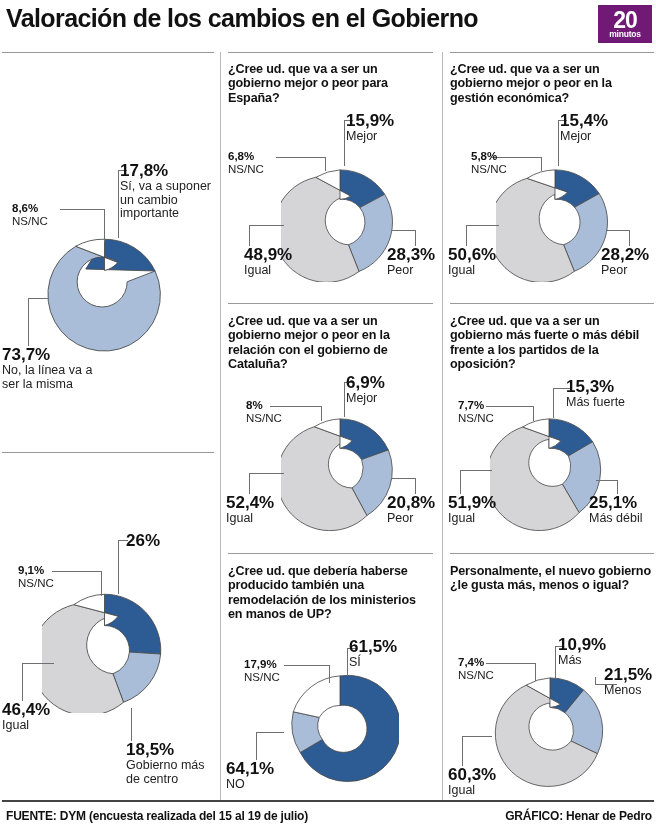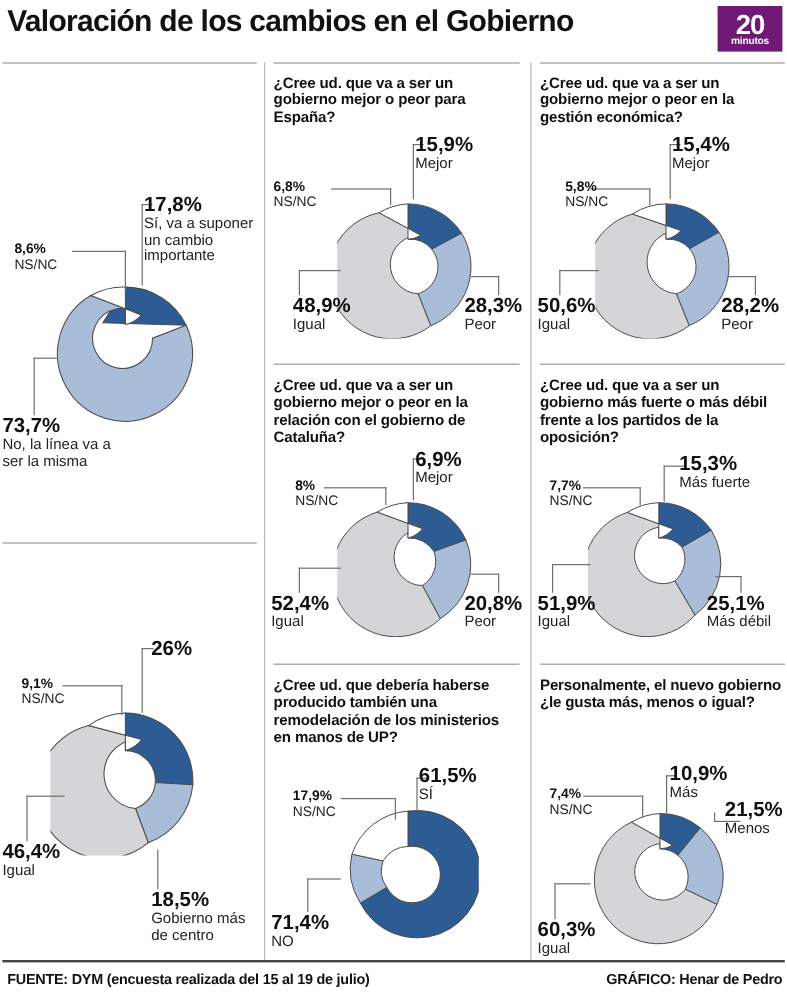--- a/index.html
+++ b/index.html
@@ -348,21 +348,21 @@
   <div class="lead h" style="left:60px;top:105px;width:46px;"></div>
   <div class="lead v" style="left:105px;top:105px;height:18px;"></div>
   <div class="lbl" style="left:20px;top:98px;">
     <div class="pct sm">17,9%</div>
     <div class="cap sm">NS/NC</div>
   </div>
 
   <div class="lead h" style="left:32px;top:172px;width:28px;"></div>
   <div class="lead v" style="left:32px;top:172px;height:28px;"></div>
   <div class="lbl" style="left:2px;top:200px;">
-    <div class="pct big">71,4%</div>
+    <div class="pct big">64,1%</div>
     <div class="cap big">NO</div>
   </div>
 </div>
 
 <div class="panel" style="left:446px;top:560px;width:210px;height:240px;">
   <div class="q" style="position:absolute;left:4px;top:4px;width:204px;">Personalmente, el nuevo gobierno ¿le gusta más, menos o igual?</div>
 
   <div class="chartwrap" style="left:45px;top:112px;width:118px;height:118px;">
     <svg viewBox="0 0 100 100" width="118" height="118">
 

